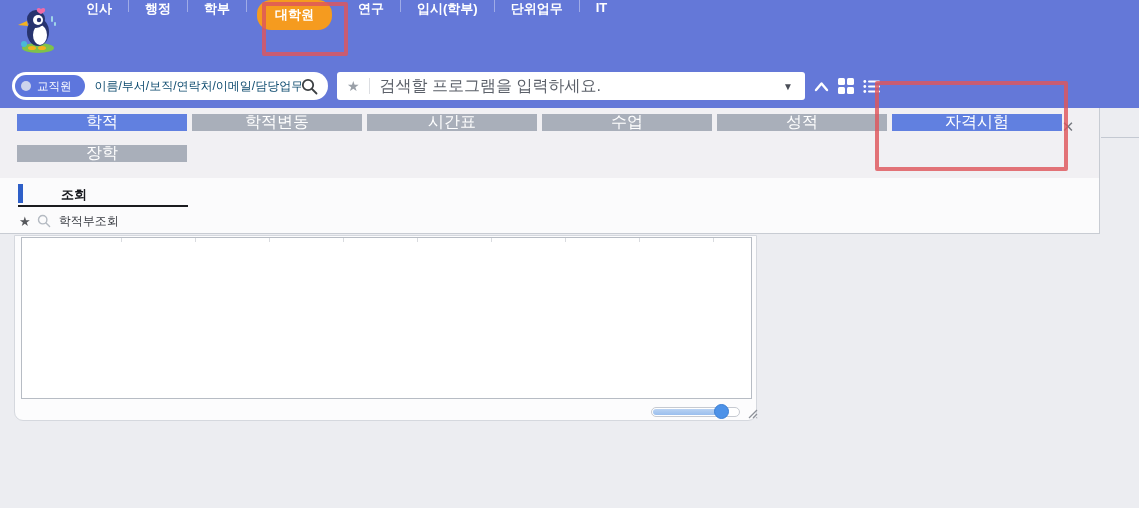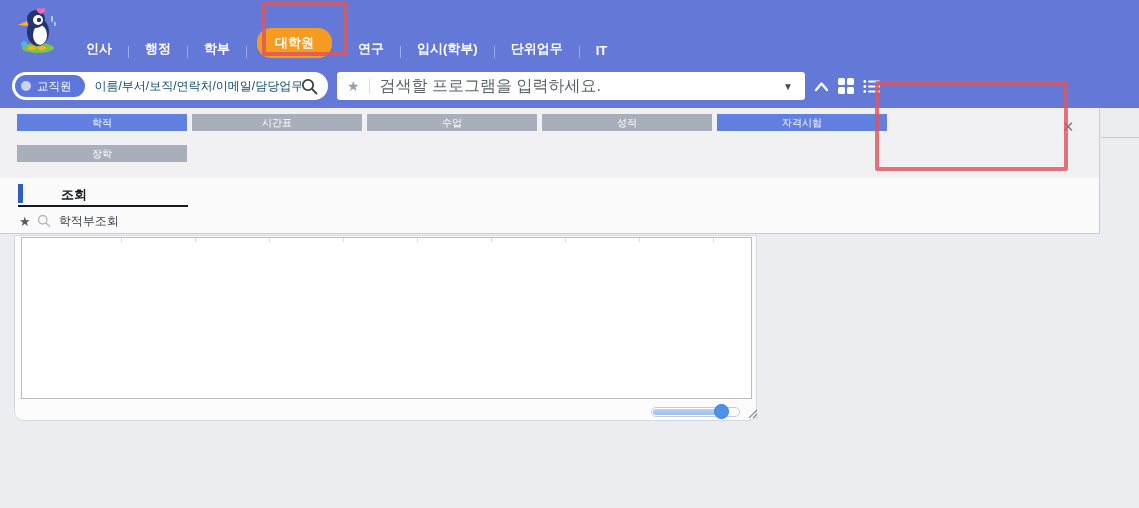--- a/index.html
+++ b/index.html
@@ -5,21 +5,21 @@
   * { margin:0; padding:0; box-sizing:border-box; }
   html,body { background:#ecedf1; }
   .stage {
     position:relative; width:1139px; height:508px; overflow:hidden;
     background:#ecedf1;
     font-family:"Liberation Sans","DejaVu Sans",sans-serif;
   }
   
   .topbar { position:absolute; left:0; top:0; width:1139px; height:58px; background:#6478d8; }
   .logo { position:absolute; left:14px; top:6px; width:46px; height:48px; }
-  .nav { position:absolute; left:70px; top:0; height:58px; display:flex; align-items:flex-end; }
+  .nav { position:absolute; left:70px; top:0; height:58px; display:flex; align-items:flex-start; }
   .nav-item { color:#ffffff; font-size:13px; font-weight:bold; padding:0 16px; white-space:nowrap; cursor:default; }
   .nav-sep { width:1px; height:12px; background:rgba(255,255,255,.38); }
   .nav-item.pill { background:#f59b1f; border-radius:14px; padding:6px 18px; margin:0 10px; }
   
   .toolbar { position:absolute; left:0; top:58px; width:1139px; height:50px; background:#6478d8; }
   .searchbox1 { position:absolute; left:12px; top:14px; width:316px; height:28px; background:#ffffff; border-radius:14px; display:flex; align-items:center; }
   .filter-pill { display:flex; align-items:center; gap:6px; background:#5d76dd; border-radius:12px; height:22px; margin-left:3px; padding:0 13px 0 6px; }
   .filter-dot { width:10px; height:10px; border-radius:50%; background:#ccd3ec; }
   .filter-label { color:#ffffff; font-size:11.5px; font-weight:normal; }
   .ph1 { color:#0c4a6e; font-size:12px; margin-left:10px; flex:1; white-space:nowrap; overflow:hidden; }
@@ -31,21 +31,21 @@
   .dd-arrow { color:#4a4e57; font-size:10px; margin-right:12px; }
   .tb-icons { position:absolute; left:814px; top:14px; height:28px; display:flex; align-items:center; gap:9px; }
   .grid-ic { display:grid; grid-template-columns:7px 7px; grid-template-rows:7px 7px; gap:2px; }
   .grid-ic span { background:#ffffff; border-radius:1.5px; }
   
   .panel { position:absolute; left:0; top:108px; width:1100px; height:126px; background:#fbfbfc;
            border-right:1px solid #c8ccd3; border-bottom:1px solid #c8ccd3; z-index:5; }
   .tabs-area { position:absolute; left:0; top:0; width:100%; height:70px; background:#f1f0f3; }
   .tab-row { position:absolute; left:17px; display:flex; gap:5px; }
   .tab-row.r1 { top:6px; } .tab-row.r2 { top:37px; }
-  .tab { width:170px; height:17px; background:#a9afba; color:#ffffff; font-size:10px;
+  .tab { width:170px; height:17px; background:#a9afba; color:#ffffff; font-size:16px;
          display:flex; align-items:center; justify-content:center; cursor:default; }
   .tab.active { background:#6180e0; }
   .close-x { position:absolute; left:1057px; top:8px; width:22px; height:22px; color:#74777d;
              font-size:15px; display:flex; align-items:center; justify-content:center; cursor:default; }
   .sec-bar { position:absolute; left:18px; top:76px; width:5px; height:19px; background:#2e5fc8; }
   .sec-title { position:absolute; left:29px; top:78px; font-size:13px; font-weight:bold; color:#17191e;margin-left:32px; }
   .sec-underline { position:absolute; left:18px; top:97px; width:170px; height:2px; background:#1a1b1f; }
   .sec-item { position:absolute; left:19px; top:104px; height:18px; display:flex; align-items:center; gap:6px; }
   .sec-item .star { color:#56585c; font-size:13px; }
   .sec-item .label { color:#3b3e44; font-size:12px; margin-left:2px; }
@@ -160,20 +160,21 @@
       <line x1="4" y1="12" x2="12" y2="4" stroke="#8d9199" stroke-width="1.2"></line>
       <line x1="8" y1="12" x2="12" y2="8" stroke="#8d9199" stroke-width="1.2"></line>
       <line x1="11.5" y1="12" x2="12" y2="11.5" stroke="#8d9199" stroke-width="1.2"></line>
     </svg>
   </div>
 
   <div class="panel">
     <div class="tabs-area">
       <div class="tab-row r1">
         <div class="tab active">학적</div>
+        <div class="tab">학적변동</div>
         <div class="tab">시간표</div>
         <div class="tab">수업</div>
         <div class="tab">성적</div>
         <div class="tab active">자격시험</div>
       </div>
       <div class="close-x">✕</div>
       <div class="tab-row r2">
         <div class="tab">장학</div>
       </div>
     </div>

